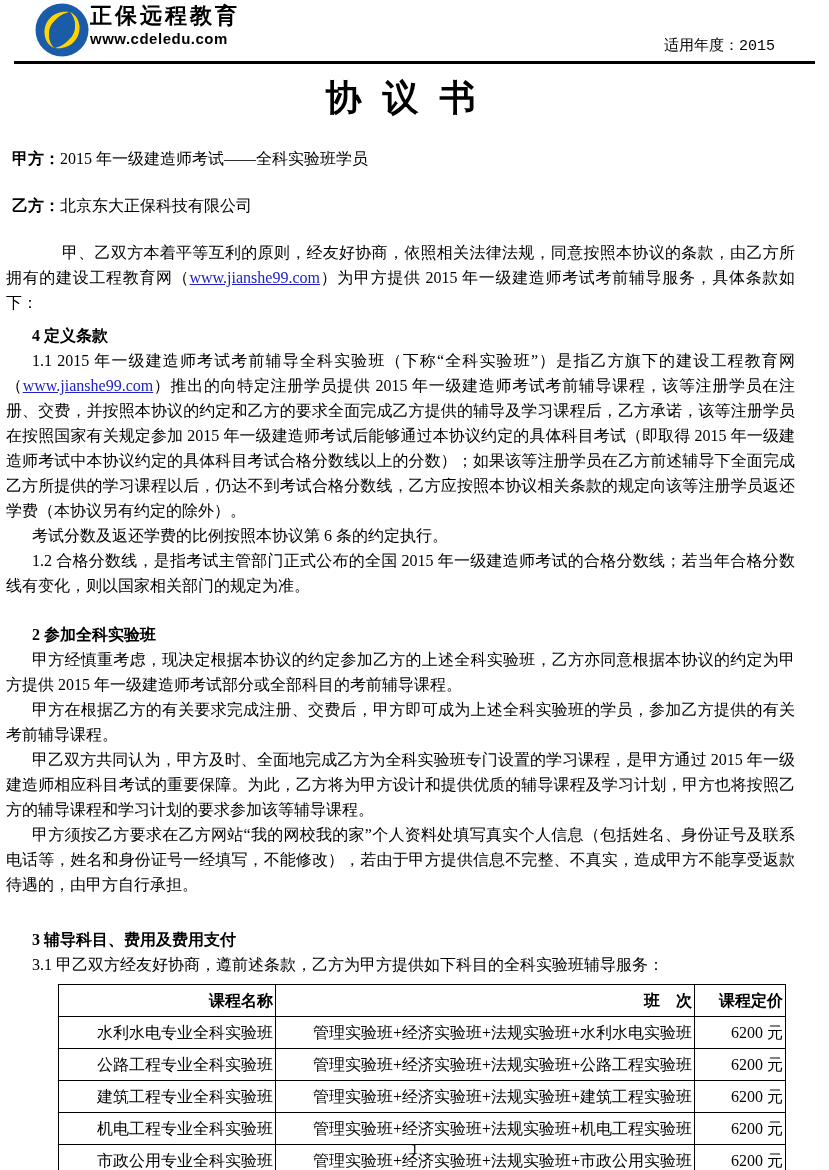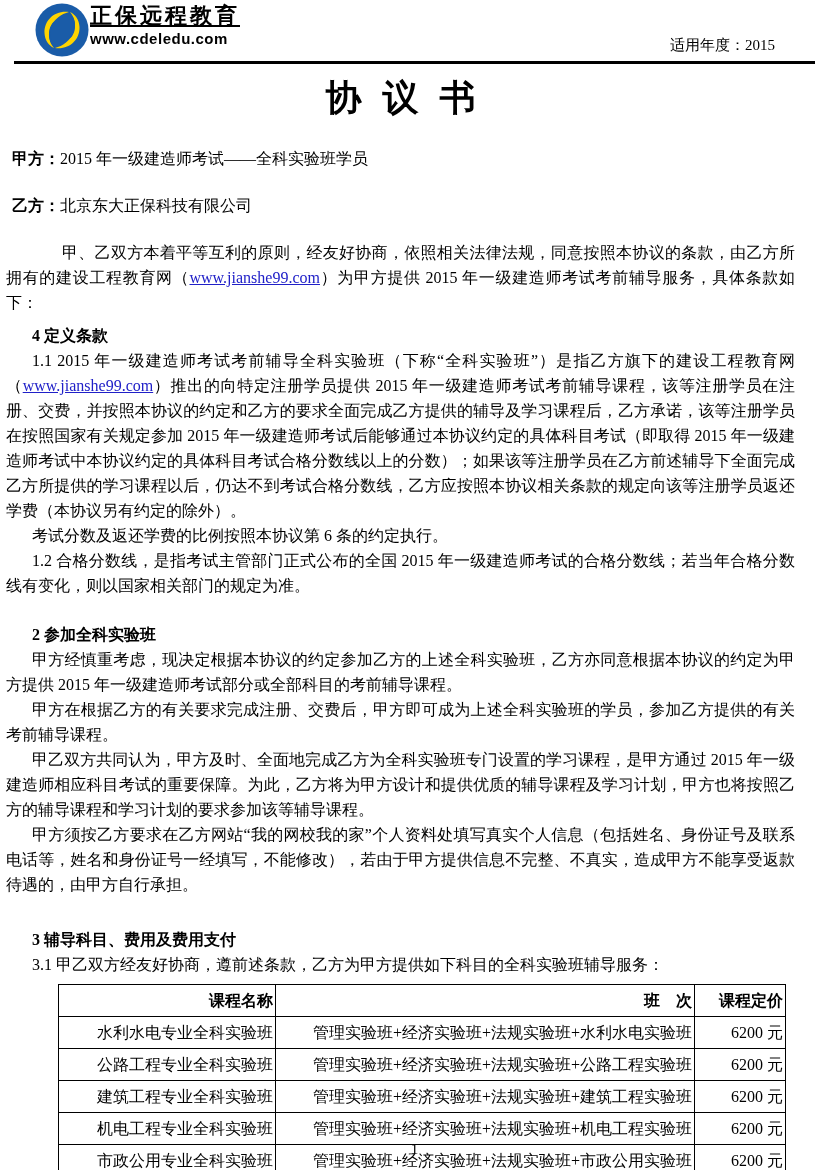--- a/index.html
+++ b/index.html
@@ -8,23 +8,23 @@
     width:829px;height:1170px;
     margin:0 auto;
     background:#ffffff;
     overflow:hidden;
     font-family:"Liberation Serif","DejaVu Serif",serif;
     color:#000;
   }
   
   .header{position:relative;height:61px;margin:0 14px;border-bottom:3.5px solid #000;}
   .logo-icon{position:absolute;left:21px;top:3px;}
-  .brand{position:absolute;left:76px;top:2px;font-family:"Liberation Sans","DejaVu Sans",sans-serif;font-weight:bold;font-size:22px;letter-spacing:3px;line-height:28px;text-decoration:underline;}
+  .brand{position:absolute;left:76px;top:2px;font-family:"Liberation Sans","DejaVu Sans",sans-serif;font-weight:bold;font-size:22px;letter-spacing:3px;line-height:28px;}
   .brand-url{position:absolute;left:76px;top:30px;font-family:"Liberation Sans","DejaVu Sans",sans-serif;font-weight:bold;font-size:15px;letter-spacing:.5px;}
-  .year-label{position:absolute;right:40px;bottom:6px;font-family:Liberation Serif, serif;font-size:15px;}
+  .year-label{position:absolute;right:40px;bottom:6px;font-family:Liberation Mono, monospace;font-size:15px;}
   
   .content{padding:0 34px 0 6px;font-size:16px;line-height:25px;text-align:justify;}
   .doc-title{text-align:center;font-size:36px;font-weight:bold;line-height:44px;margin:12px 0 26px 0;word-spacing:12px;}
   .party{margin:0 0 22px 6px;}
   .party b{font-weight:bold;}
   p{margin:0;}
   .p-ind{text-indent:26px;}
   .p-intro{text-indent:56px;margin-top:2px;}
   .sec-h{font-weight:bold;padding-left:26px;}
   .mt-s1{margin-top:8px;}

